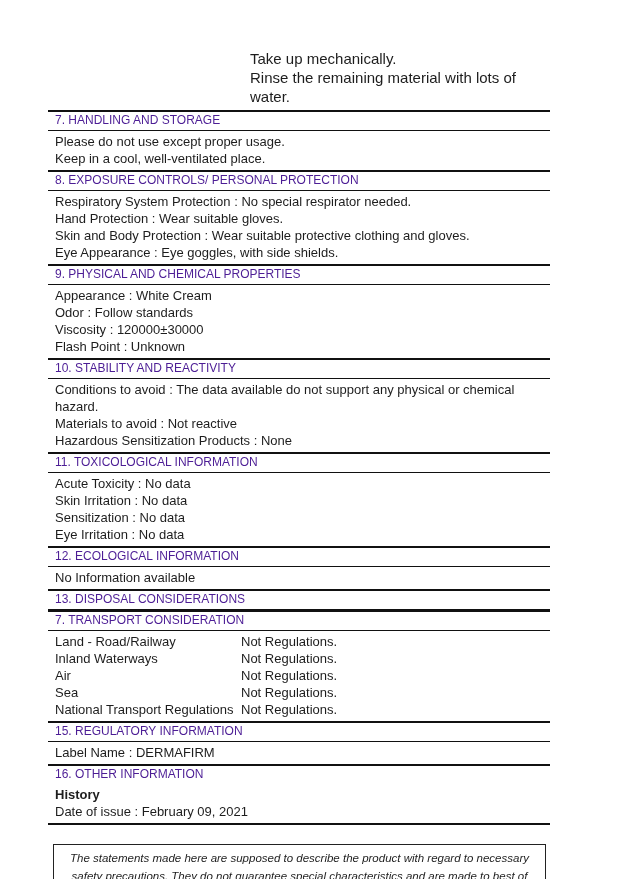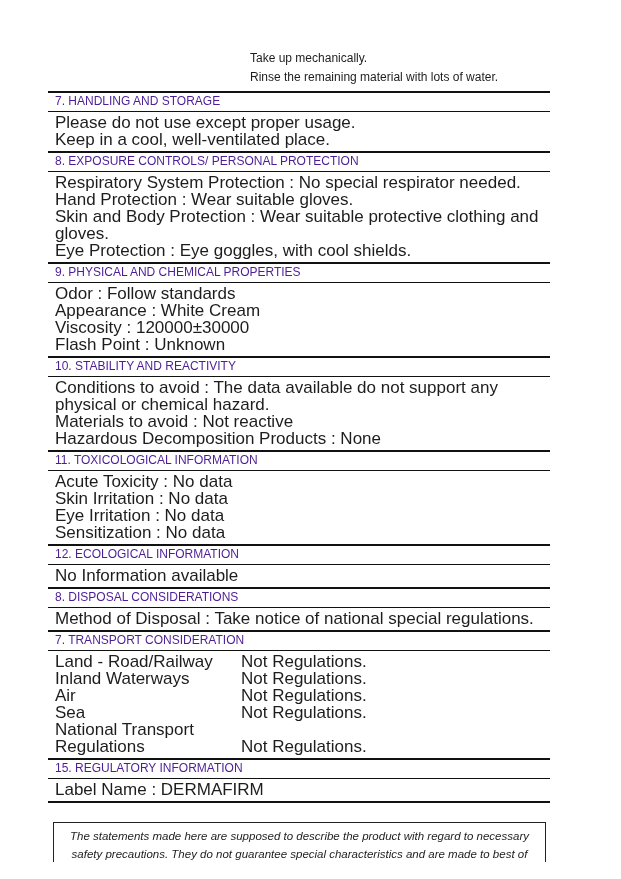--- a/index.html
+++ b/index.html
@@ -16,38 +16,38 @@
   }
   .page {
     box-sizing: border-box;
     padding: 49px 0 0 48px;
   }
   .doc {
     width: 502px;
   }
   .intro {
     padding-left: 202px;
-    font-size: 12px;
+    font-size: 15px;
     line-height: 19px;
     margin-bottom: 4px;
   }
   .sec-h {
     border-top: 2.5px solid #111111;
     border-bottom: 1px solid #111111;
     font-size: 12px;
     line-height: 13px;
     padding: 2px 0 3px 7px;
     color: #4c1d95;
   }
   .sec-h.no-rule {
     border-bottom: none;
   }
   .sec-b {
     padding: 2px 0 3px 7px;
-    font-size: 17px;
+    font-size: 13px;
     line-height: 17px;
   }
   .end-rule {
     border-top: 2.5px solid #111111;
     height: 0;
   }
   .trow .tlabel {
     display: inline-block;
     width: 186px;
   }
@@ -87,65 +87,62 @@
         <div>Keep in a cool, well-ventilated place.</div>
       </div>
     </section>
 
     <section>
       <div class="sec-h">8. EXPOSURE CONTROLS/ PERSONAL PROTECTION</div>
       <div class="sec-b">
         <div>Respiratory System Protection : No special respirator needed.</div>
         <div>Hand Protection : Wear suitable gloves.</div>
         <div>Skin and Body Protection : Wear suitable protective clothing and gloves.</div>
-        <div>Eye Protection : Eye goggles, with cool shields.</div>
+        <div>Eye Appearance : Eye goggles, with side shields.</div>
       </div>
     </section>
 
     <section>
       <div class="sec-h">9. PHYSICAL AND CHEMICAL PROPERTIES</div>
       <div class="sec-b">
+        <div>Appearance : White Cream</div>
         <div>Odor : Follow standards</div>
-        <div>Appearance : White Cream</div>
         <div>Viscosity : 120000±30000</div>
         <div>Flash Point : Unknown</div>
       </div>
     </section>
 
     <section>
       <div class="sec-h">10. STABILITY AND REACTIVITY</div>
       <div class="sec-b">
         <div>Conditions to avoid : The data available do not support any physical or chemical hazard.</div>
         <div>Materials to avoid : Not reactive</div>
-        <div>Hazardous Decomposition Products : None</div>
+        <div>Hazardous Sensitization Products : None</div>
       </div>
     </section>
 
     <section>
       <div class="sec-h">11. TOXICOLOGICAL INFORMATION</div>
       <div class="sec-b">
         <div>Acute Toxicity : No data</div>
         <div>Skin Irritation : No data</div>
+        <div>Sensitization : No data</div>
         <div>Eye Irritation : No data</div>
-        <div>Sensitization : No data</div>
       </div>
     </section>
 
     <section>
       <div class="sec-h">12. ECOLOGICAL INFORMATION</div>
       <div class="sec-b">
         <div>No Information available</div>
       </div>
     </section>
 
     <section>
-      <div class="sec-h">8. DISPOSAL CONSIDERATIONS</div>
-      <div class="sec-b">
-        <div>Method of Disposal : Take notice of national special regulations.</div>
-      </div>
+      <div class="sec-h">13. DISPOSAL CONSIDERATIONS</div>
     </section>
 
     <section>
       <div class="sec-h">7. TRANSPORT CONSIDERATION</div>
       <div class="sec-b">
         <div class="trow">
           <span class="tlabel">Land - Road/Railway</span><span>Not Regulations.</span>
         </div>
         <div class="trow">
           <span class="tlabel">Inland Waterways</span><span>Not Regulations.</span>
@@ -162,20 +159,27 @@
       </div>
     </section>
 
     <section>
       <div class="sec-h">15. REGULATORY INFORMATION</div>
       <div class="sec-b">
         <div>Label Name : DERMAFIRM</div>
       </div>
     </section>
 
+    <section>
+      <div class="sec-h no-rule">16. OTHER INFORMATION</div>
+      <div class="sec-b">
+        <div class="hist">History</div>
+        <div>Date of issue : February 09, 2021</div>
+      </div>
+    </section>
 
     <div class="end-rule"></div>
 
     <div class="disclaimer-box">
       <div>The statements made here are supposed to describe the product with regard to necessary safety precautions. They do not guarantee special characteristics and are made to best of</div>
     </div>
 
   </div>
 </div>
 

